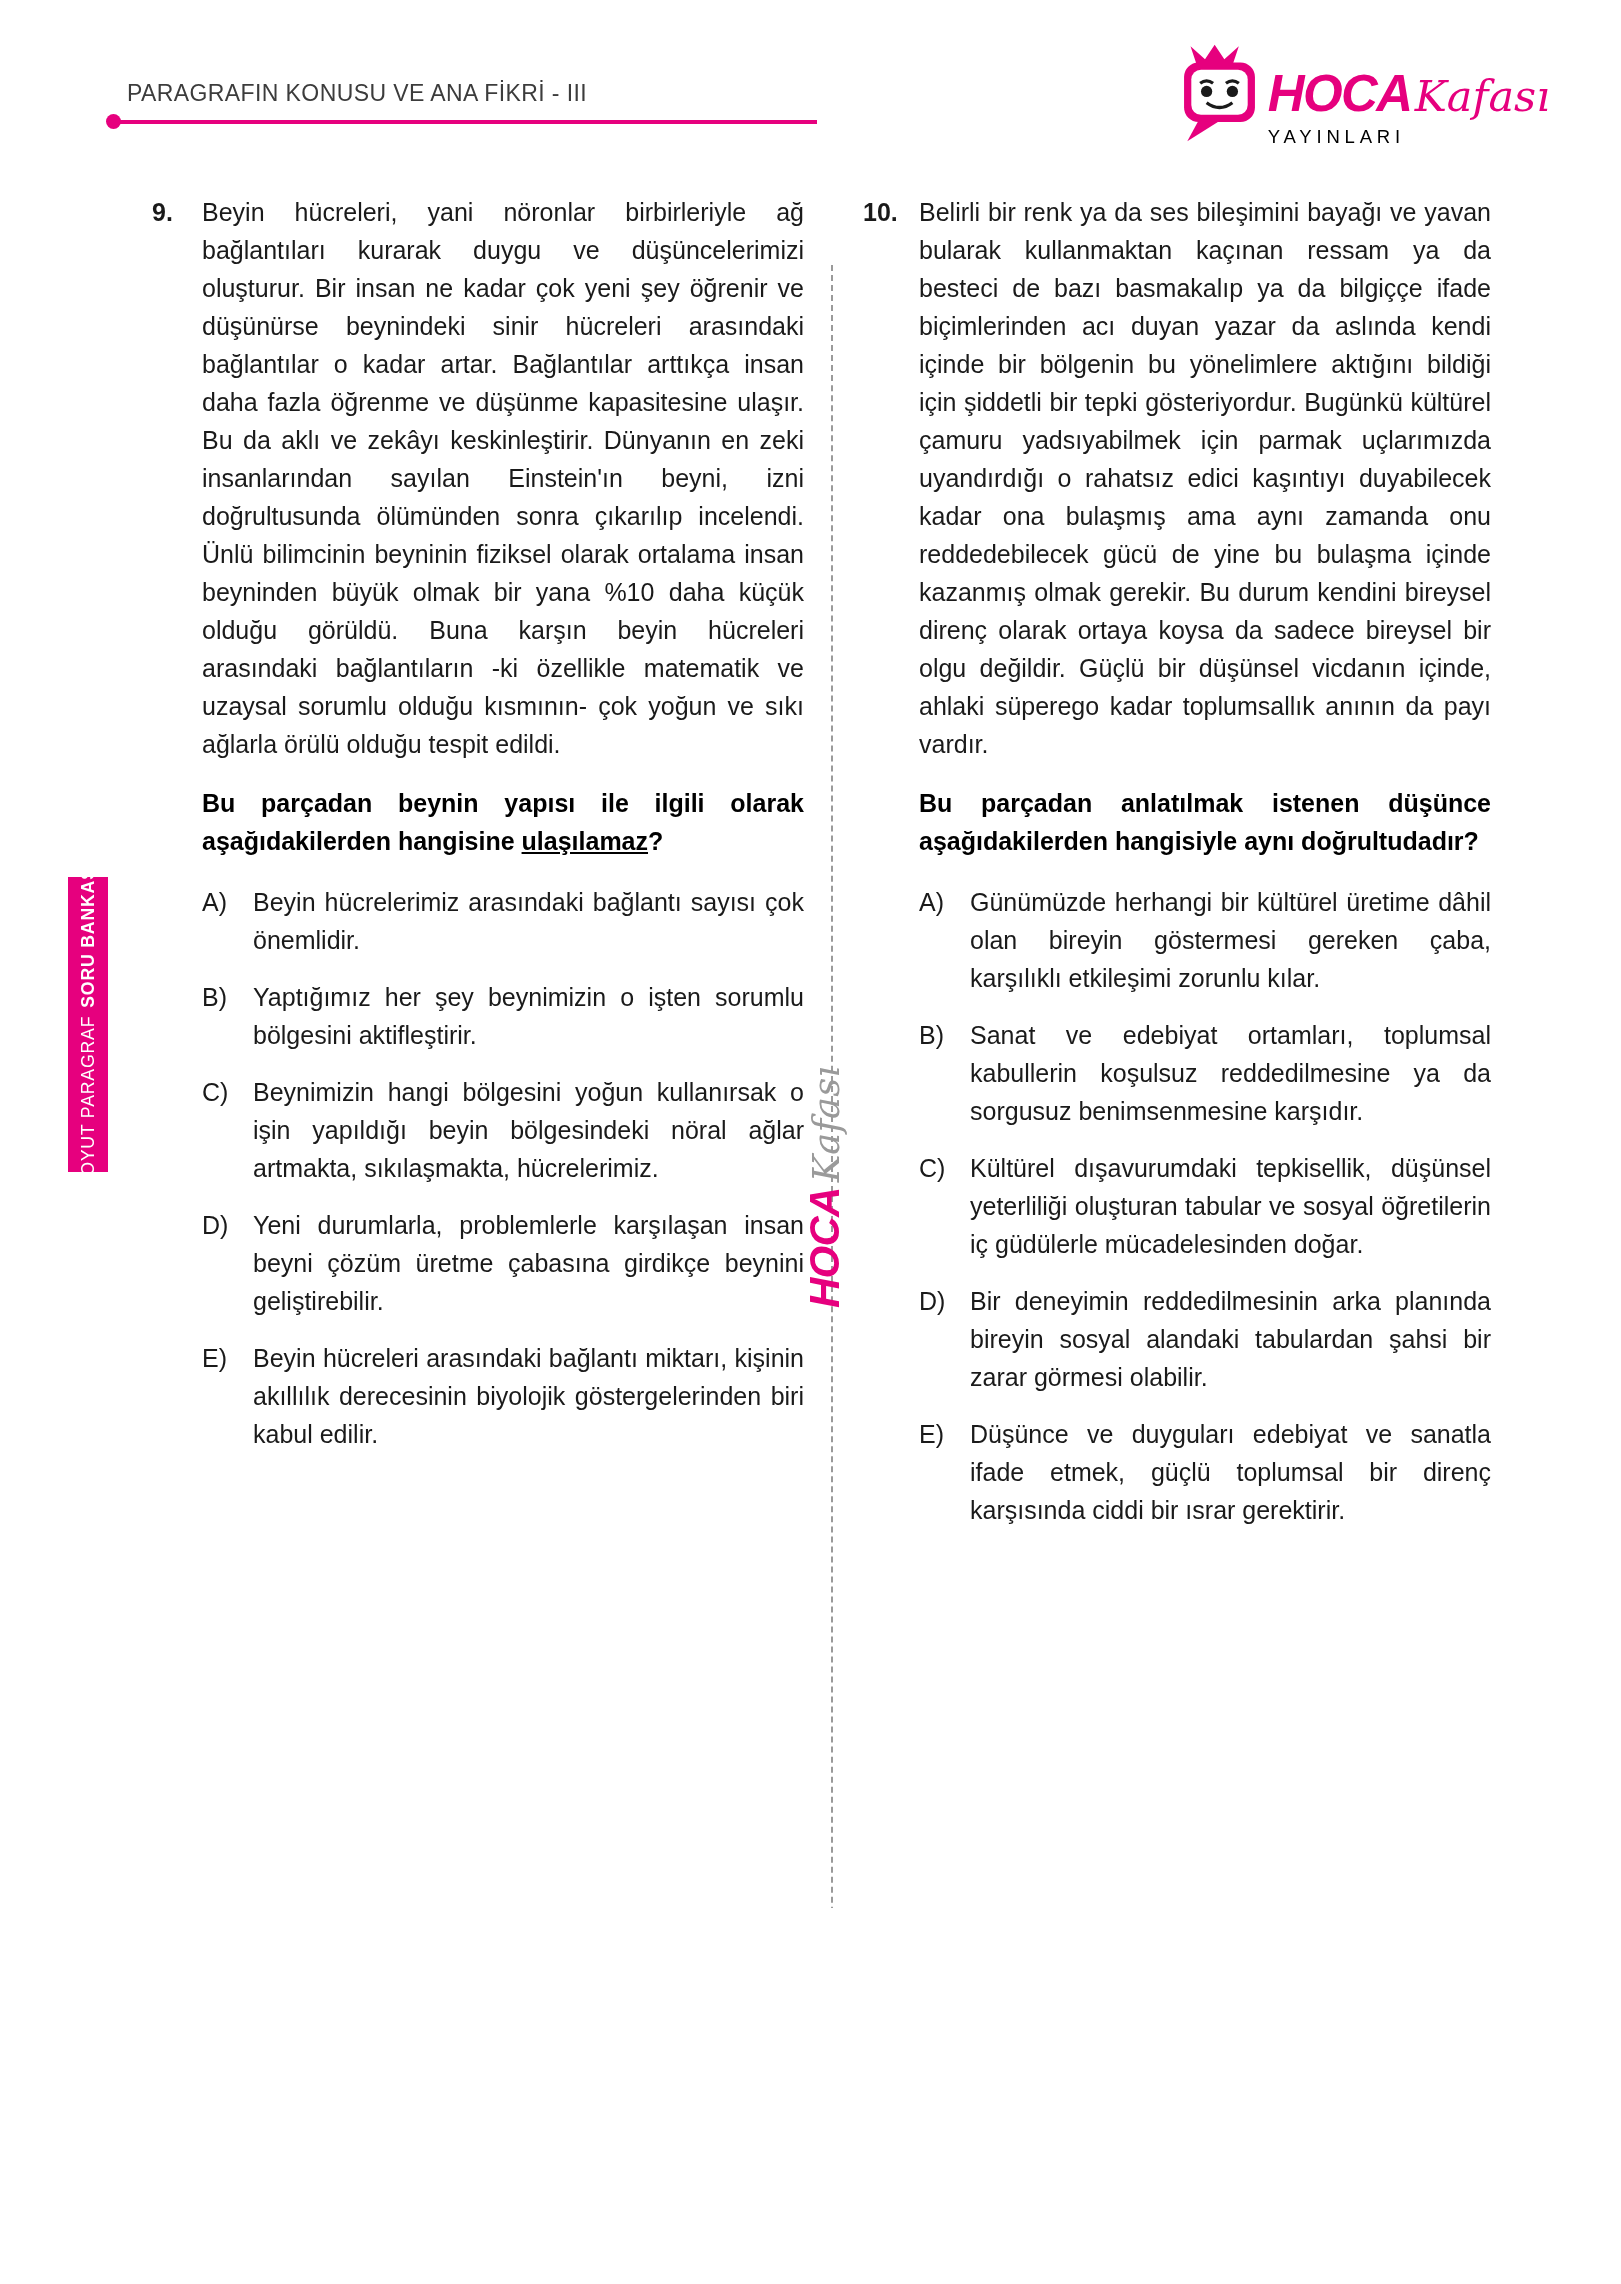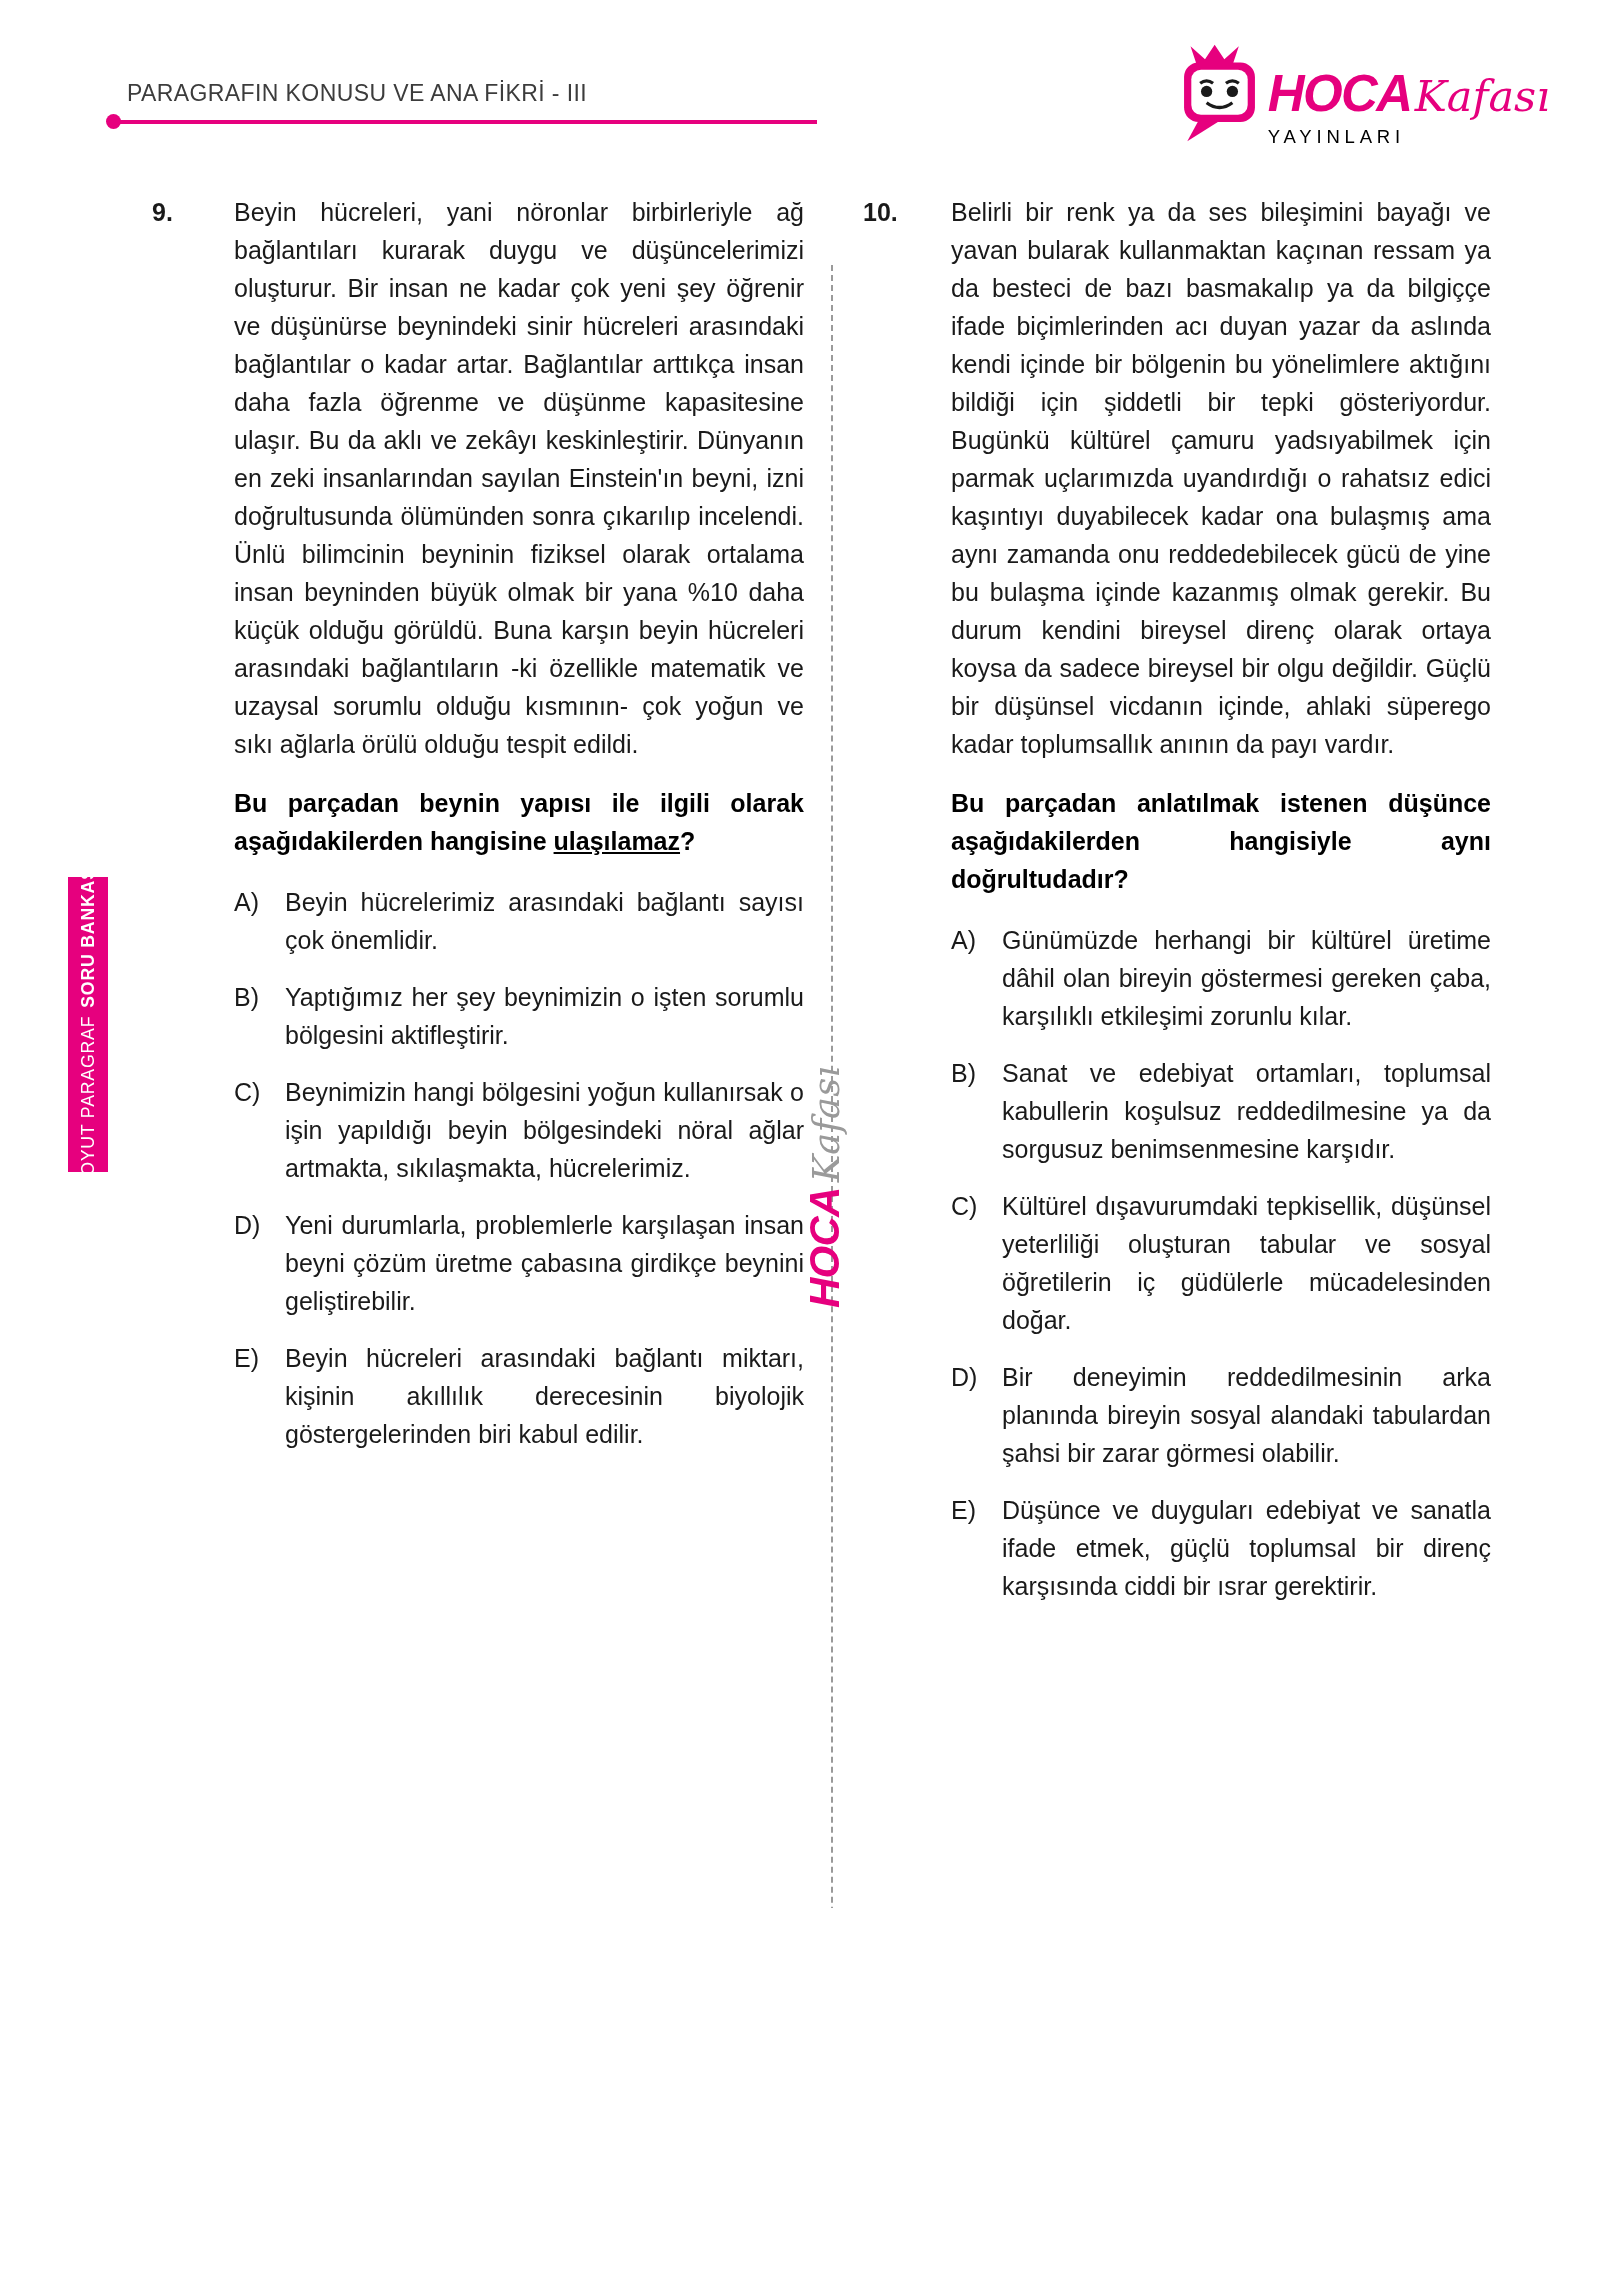--- a/index.html
+++ b/index.html
@@ -22,21 +22,21 @@
 
   
   .column { position:absolute; top:193px; }
   .column-left  { left:152px; width:652px; }
   .column-right { left:863px; width:628px; }
 
   .question { display:flex; align-items:flex-start; }
   .qnum { flex:none; font-size:25px; font-weight:bold; color:#1a1a1a; line-height:38px; }
   .column-left  .qnum { width:50px; }
   .column-right .qnum { width:56px; }
-  .qbody { flex:1; min-width:0;margin-left:32px; }
+  .qbody { flex:1; min-width:0; }
 
   .passage { font-size:25px; line-height:38px; color:#1a1a1a; text-align:justify; hyphens:auto; }
   .stem { font-size:25px; line-height:38px; color:#000000; font-weight:bold; text-align:justify; margin-top:21px; hyphens:auto; }
   .stem .underline { text-decoration:underline; }
   .options { margin-top:22.5px; }
   .option { display:flex; margin-bottom:19px; }
   .opt-letter { flex:none; width:51px; font-size:25px; line-height:38px; color:#1a1a1a; }
   .opt-text { flex:1; min-width:0; font-size:25px; line-height:38px; color:#1a1a1a; text-align:justify; hyphens:auto; }
 
   

